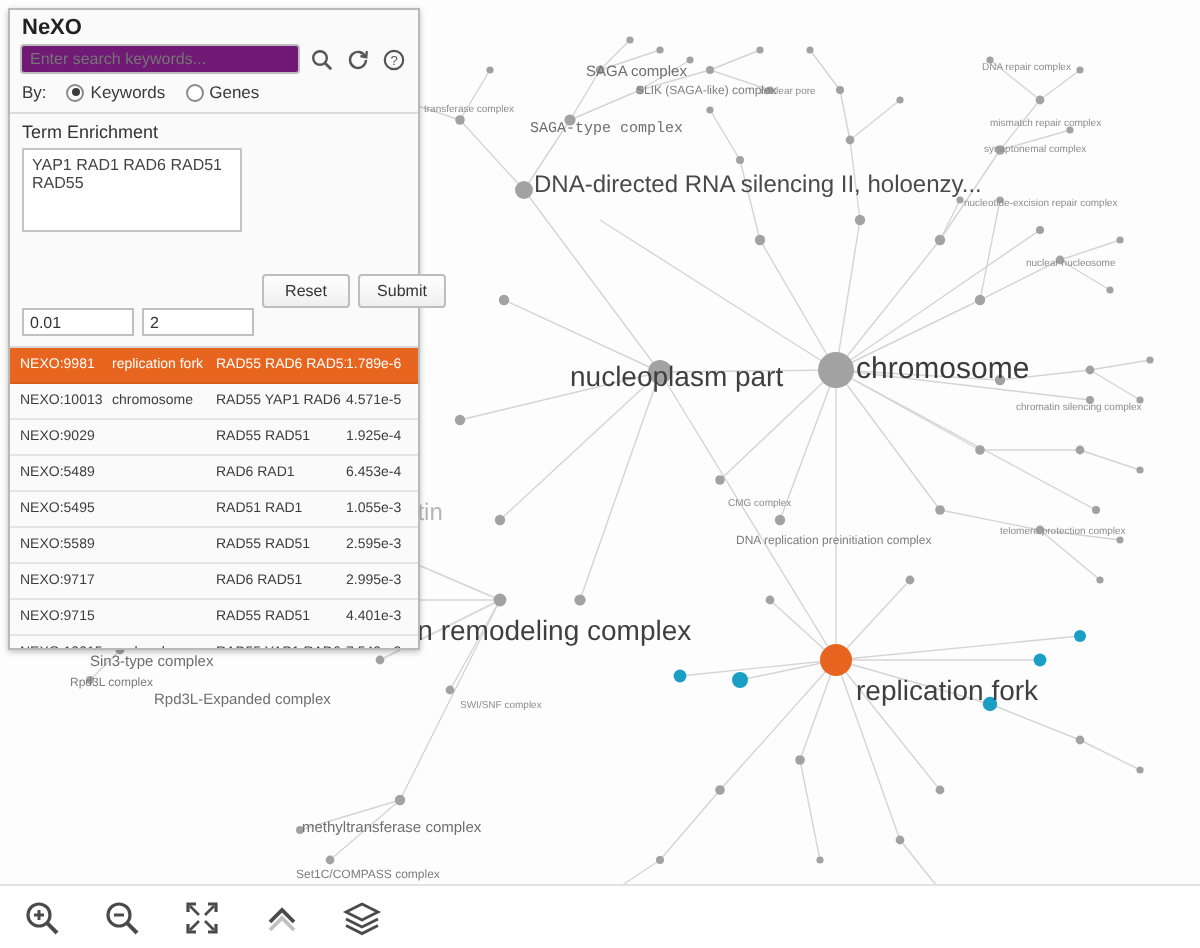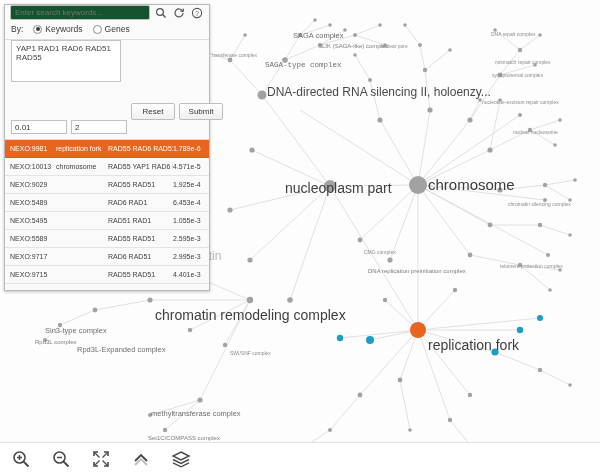--- a/index.html
+++ b/index.html
@@ -65,21 +65,21 @@
   .search-row {
     display: flex;
     align-items: center;
     padding: 0 5px 4px 5px;
     gap: 4px;
   }
   .search-input {
     flex: 1;
     height: 15px;
     border: 1px solid #bdbdbd;
-    background: #14532d;
+    background: #701a75;
     border-radius: 2px;
     font-size: 8px;
     color: #9a9a9a;
     padding: 0 4px;
     box-sizing: border-box;
     font-family: "Liberation Sans", sans-serif;
   }
   .icon-btn {
     width: 14px;
     height: 14px;
@@ -465,20 +465,21 @@
         <div class="net-label xlarge" style="left: 428px; top: 337px;">replication fork</div>
         <div class="net-label small" style="left: 45px; top: 326px;">Sin3-type complex</div>
         <div class="net-label xsmall" style="left: 35px; top: 339px;">Rpd3L complex</div>
         <div class="net-label tiny" style="left: 230px; top: 350px;">SWI/SNF complex</div>
         <div class="net-label small" style="left: 151px; top: 409px;">methyltransferase complex</div>
         <div class="net-label xsmall" style="left: 148px; top: 435px;">Set1C/COMPASS complex</div>
       </div>
   </div>
 
   <div id="panel">
+    <div id="panel-title">NeXO</div>
 
     <div class="search-row">
       <input class="search-input" type="text" value="" placeholder="Enter search keywords..." style="">
       <div class="icon-btn">
         <svg width="12" height="12" viewBox="0 0 12 12">
             <circle cx="5" cy="5" r="3.4" fill="none" stroke="#555" stroke-width="1.2"></circle>
             <line x1="7.6" y1="7.6" x2="10.6" y2="10.6" stroke="#555" stroke-width="1.4"></line>
           </svg>
       </div>
       <div class="icon-btn">
@@ -502,20 +503,21 @@
         <span>Keywords</span>
       </span>
       <span class="radio-wrap">
         <span class="radio"></span>
         <span>Genes</span>
       </span>
     </div>
 
     <div class="section-divider"></div>
 
+    <div class="section-title">Term Enrichment</div>
 
     <textarea class="term-area" style="">YAP1 RAD1 RAD6 RAD51 RAD55</textarea>
 
     <div class="params-row">
       <input class="param-input" type="text" value="0.01" style="">
       <input class="param-input wide" type="text" value="2" style="">
       <div class="btn">Reset</div>
       <div class="btn">Submit</div>
     </div>
 

